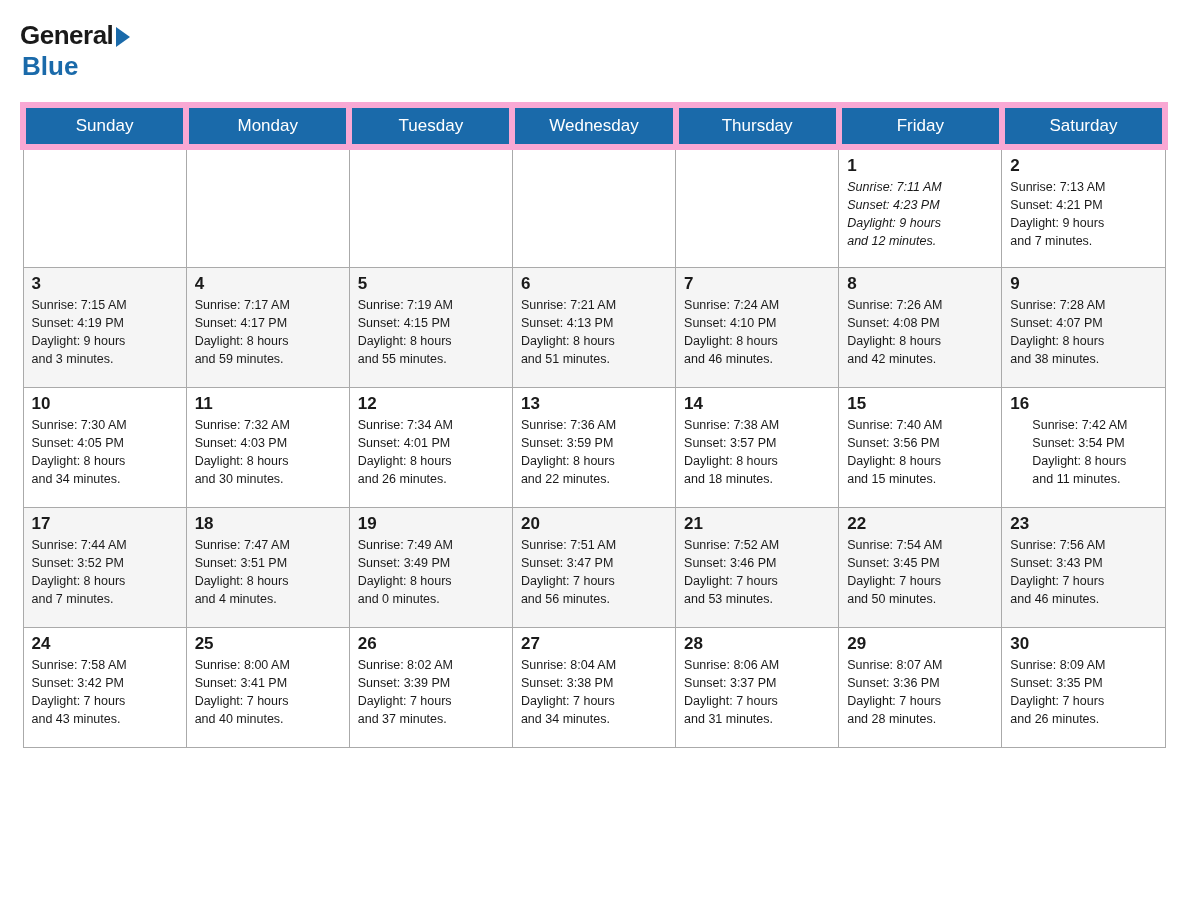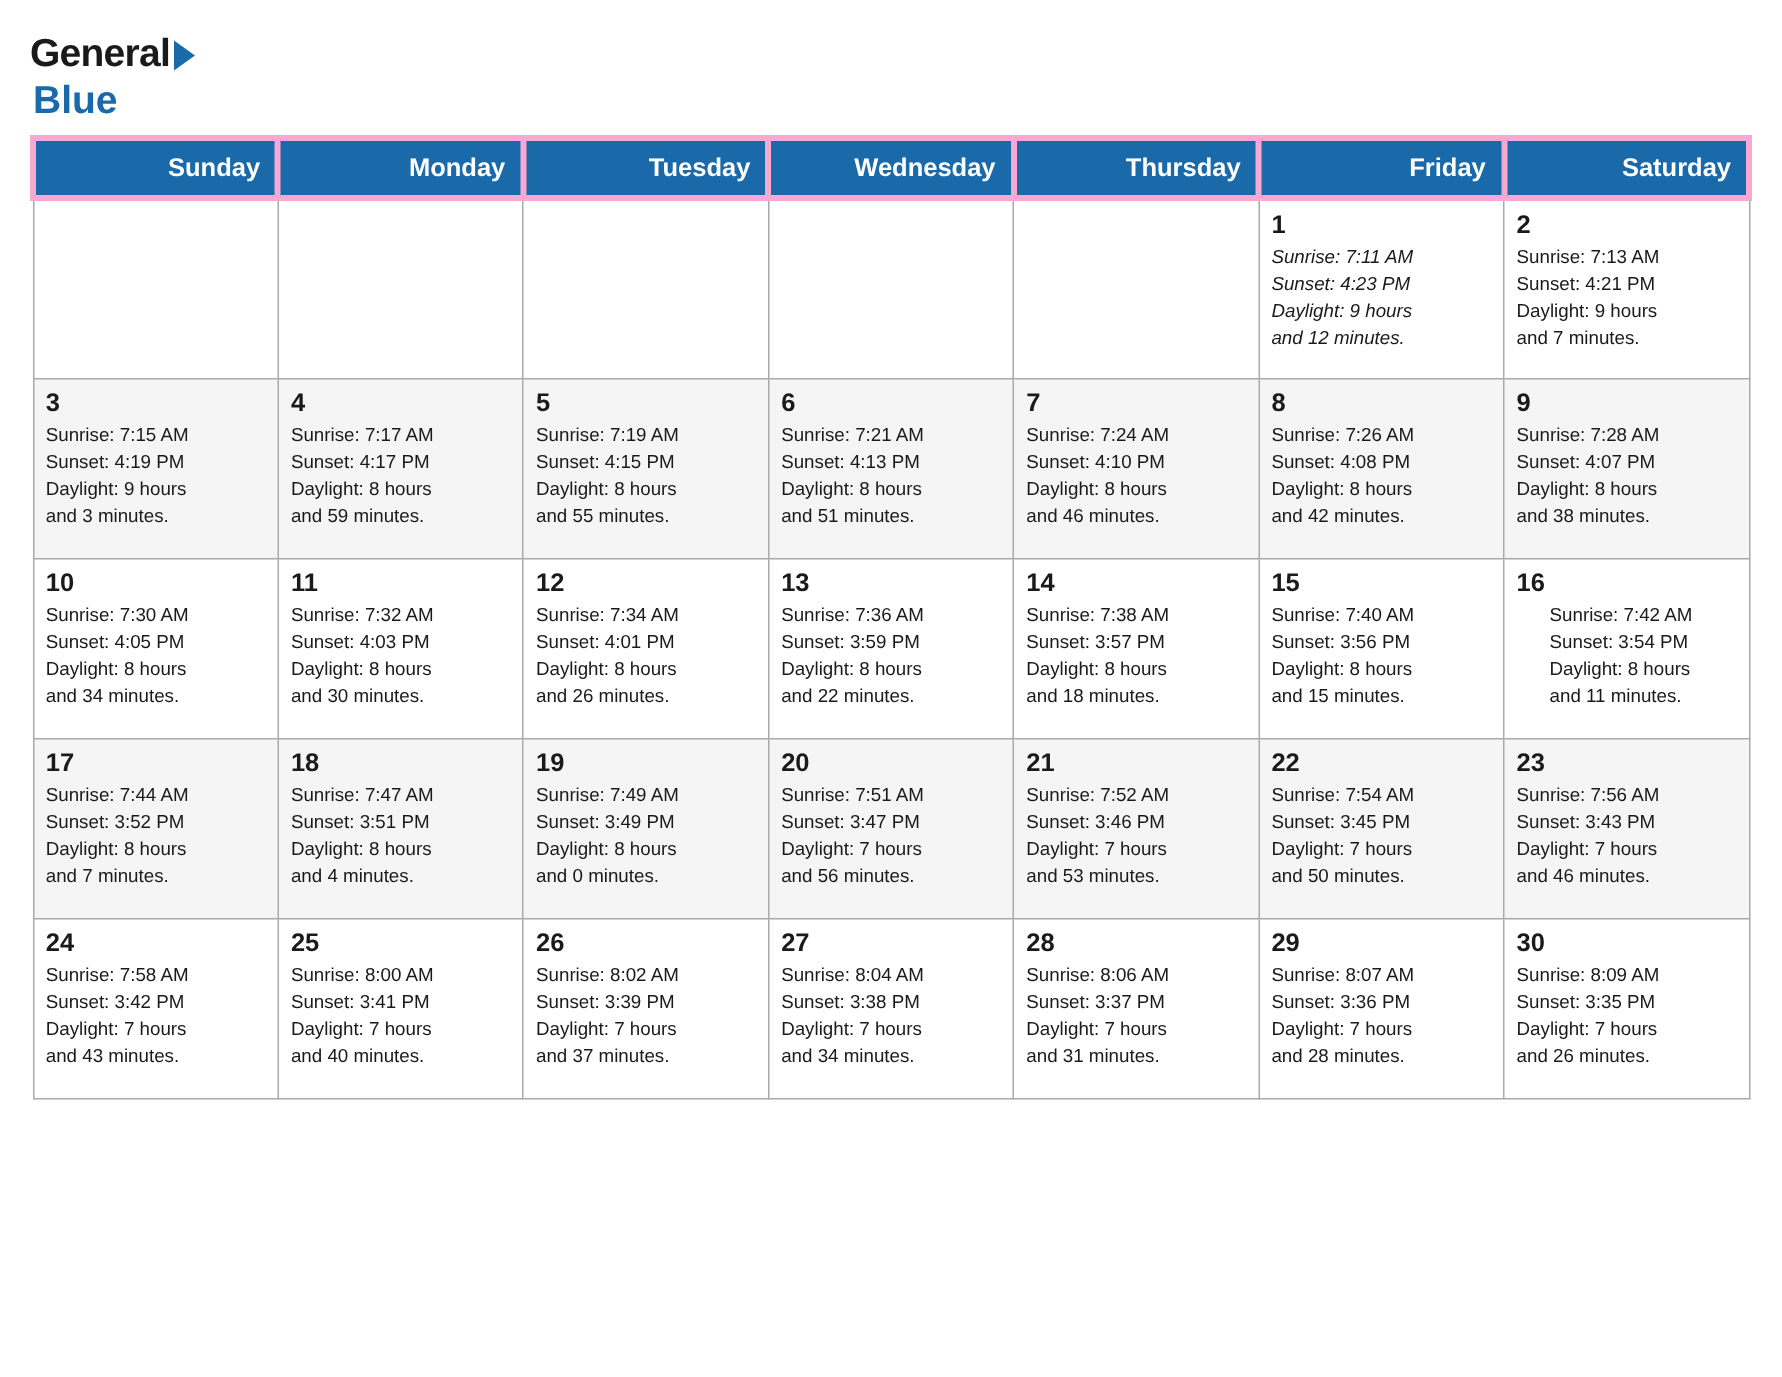--- a/index.html
+++ b/index.html
@@ -7,21 +7,21 @@
       font-family: Arial, sans-serif;
       background: #fff;
       padding: 20px;
       width: 1188px;
       min-height: 918px;
     }
     .header {
       display: flex;
       justify-content: space-between;
       align-items: flex-start;
-      margin-bottom: 8px;
+      margin-bottom: 20px;
       gap: 24px;
     }
     .logo {
       display: flex;
       flex-direction: column;
       align-items: flex-start;
     }
     .logo-top {
       display: flex;
       align-items: center;
@@ -63,24 +63,24 @@
     }
     .calendar {
       width: 100%;
       border-collapse: collapse;
       border: 1px solid #aaa;
     }
     .calendar th {
       background: #1a6aaa;
       color: #fff;
       font-size: 17px;
-      font-weight: bold;
+      font-weight: normal;
       padding: 8px 10px;
-      text-align: right;
-      border: 4px solid #f9a8d4;
+      text-align: center;
+      border: 6px solid #f9a8d4;
     }
     .calendar td {
       border: 1px solid #aaa;
       vertical-align: top;
       padding: 6px 8px;
       width: 14.28%;
       min-height: 120px;
       height: 120px;
     }
     .day-number {

